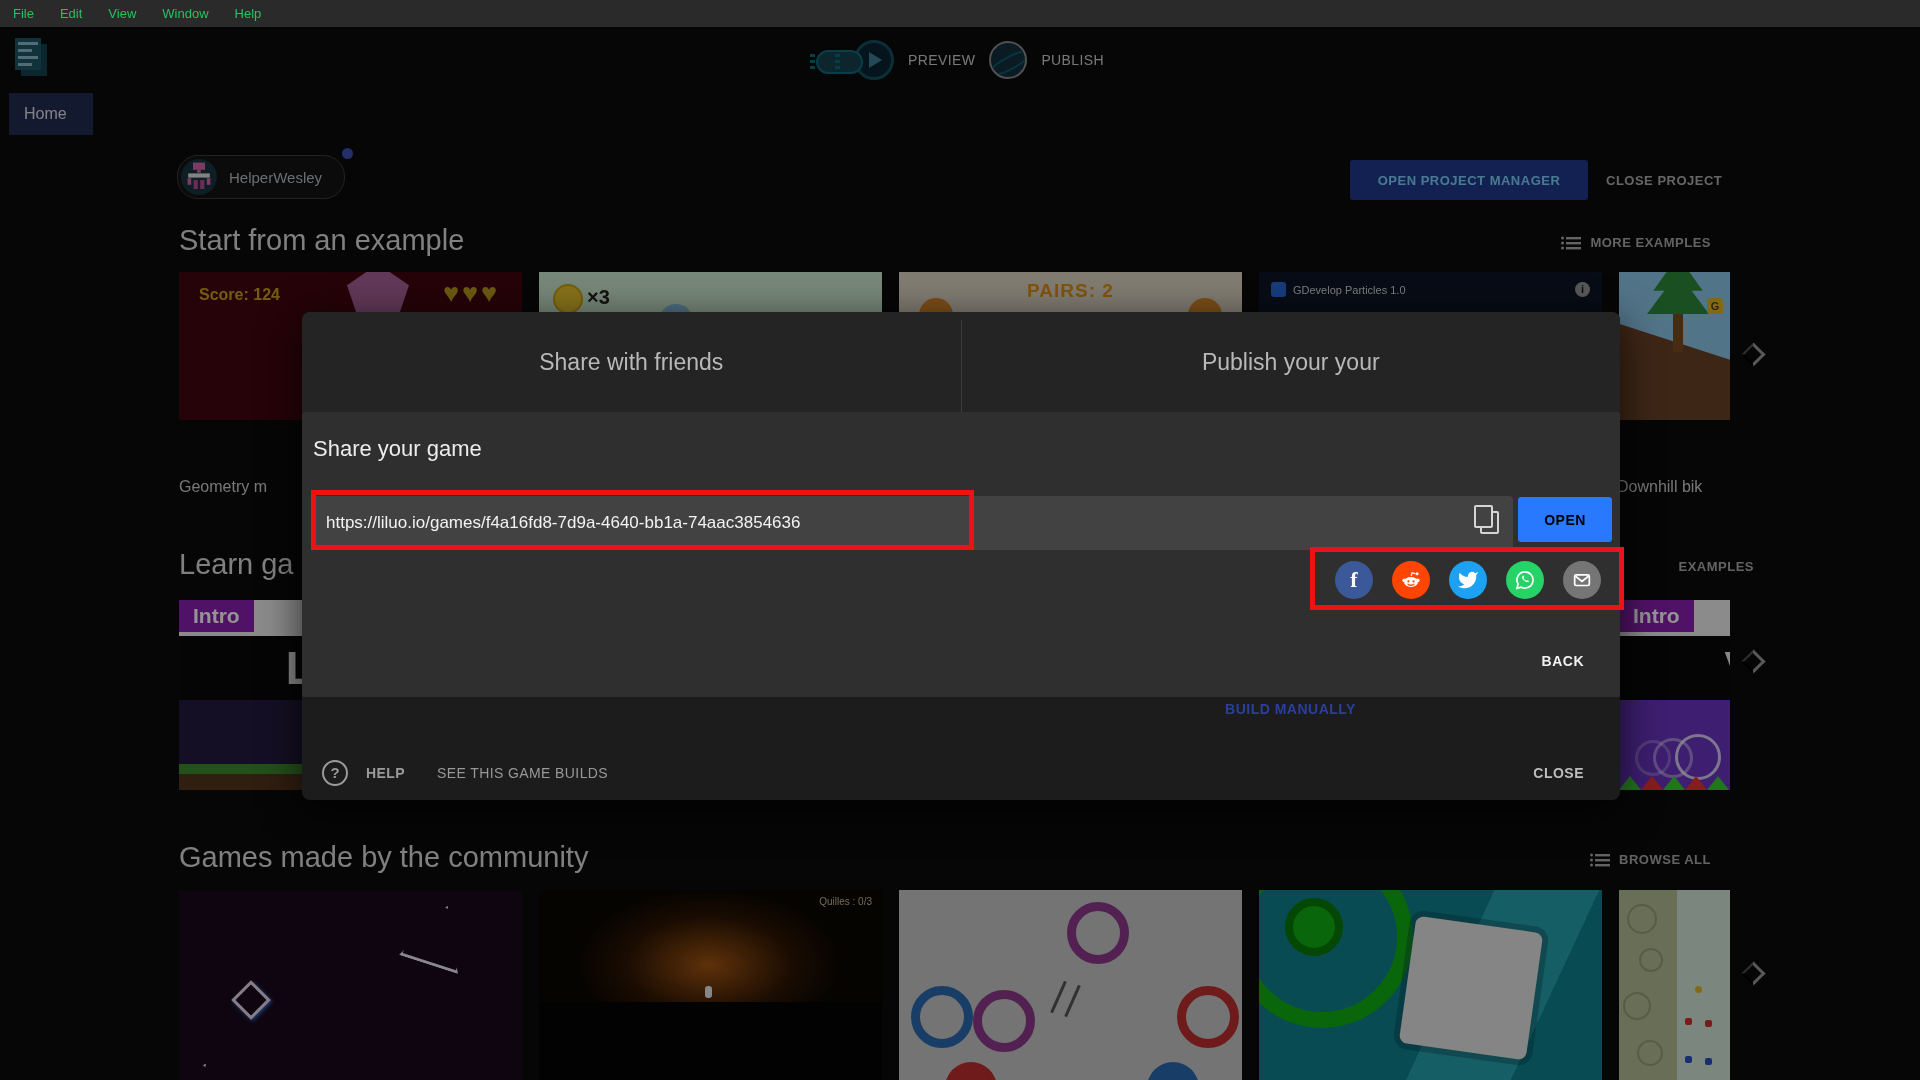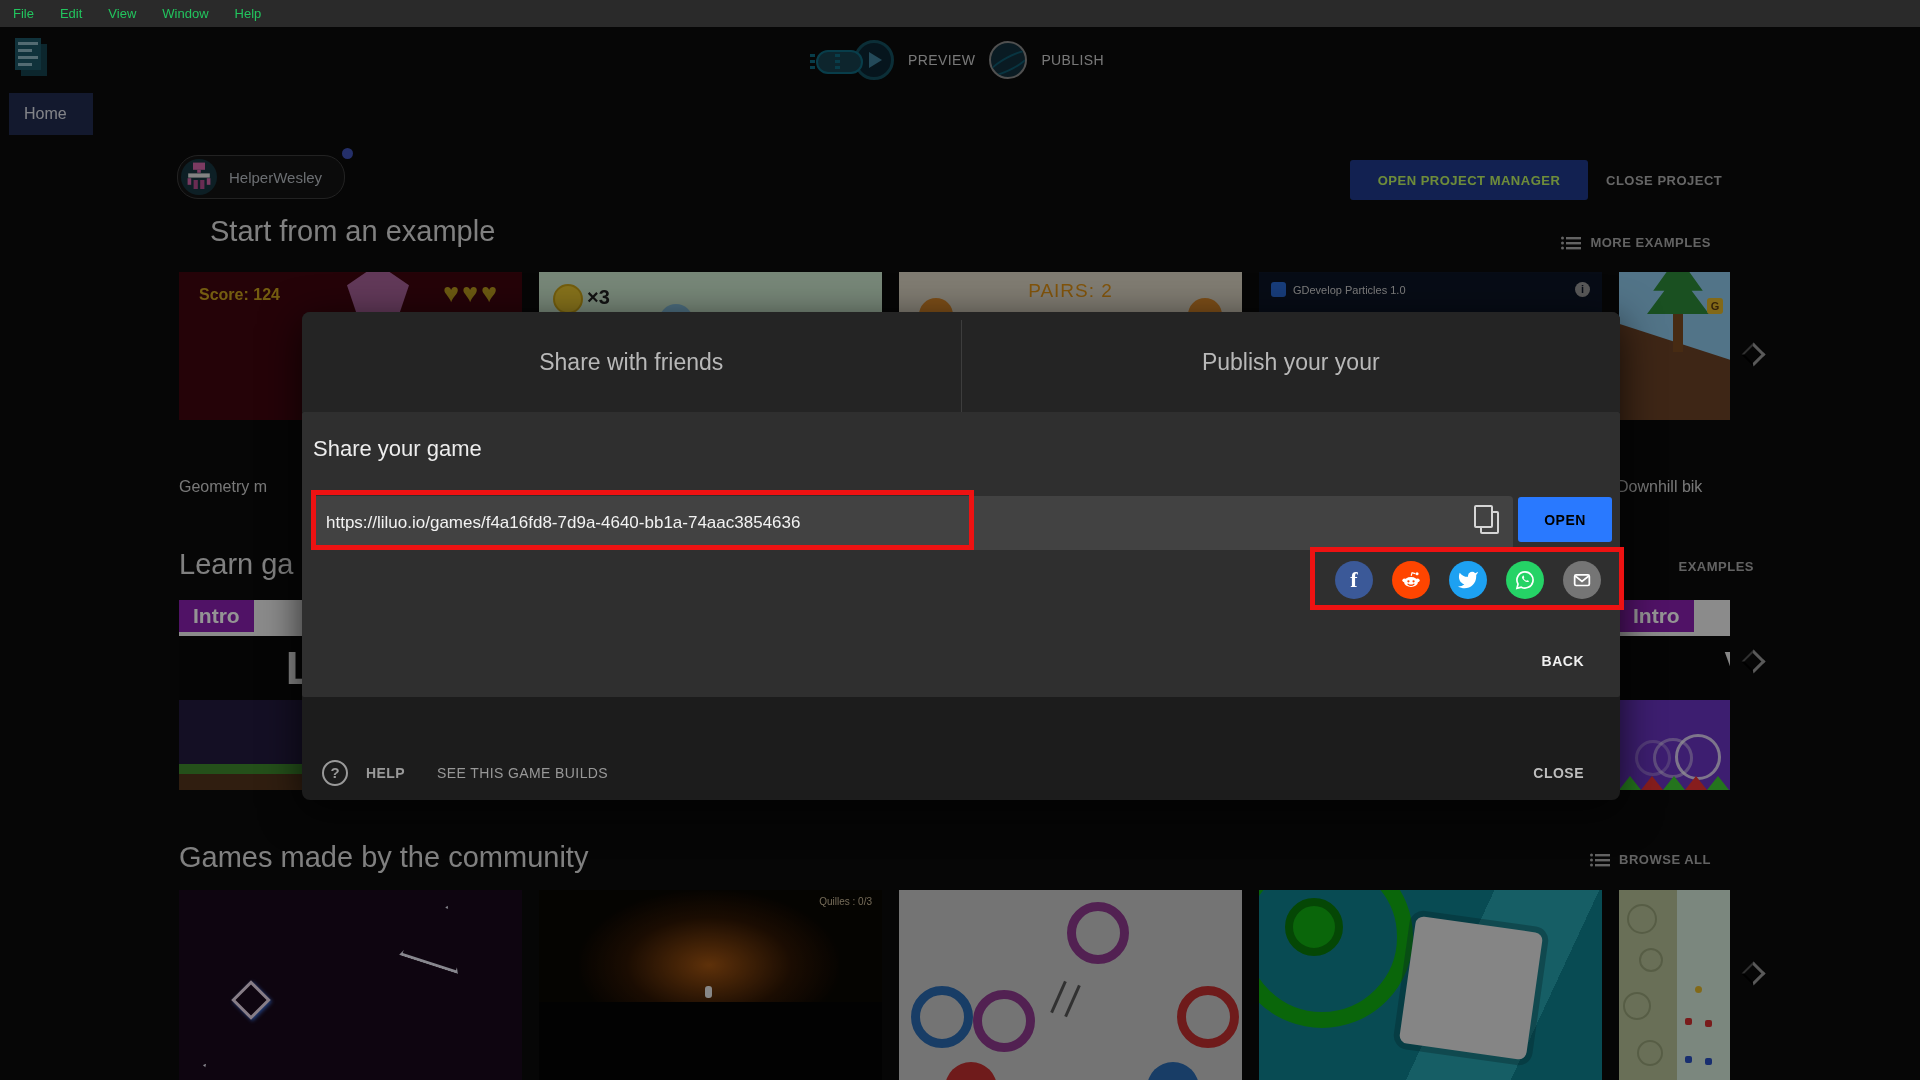--- a/index.html
+++ b/index.html
@@ -27,21 +27,21 @@
   .globe-ic .ring{position:absolute;left:-6px;top:13px;width:46px;height:10px;border:2px solid #0f5b70;border-radius:50%;transform:rotate(-28deg);}
   .tb-label{color:#cfcfcf;font-size:14px;letter-spacing:.4px;}
   .home-tab{position:absolute;left:0;top:93px;width:84px;height:42px;background:#222c50;
             color:#dfe2ea;font-size:16px;display:flex;align-items:center;padding-left:15px;box-sizing:border-box;margin-left:9px;}
   .chip{position:absolute;left:177px;top:155px;height:42px;border:1px solid #3c3c3c;border-radius:21px;
         display:flex;align-items:center;padding:0 22px 0 3px;background:#141414;}
   .chip .av{width:36px;height:36px;border-radius:50%;background:#173640;overflow:hidden;margin-right:12px;}
   .chip .nm{color:#b9bec4;font-size:15px;}
   .chip-dot{position:absolute;left:342px;top:148px;width:11px;height:11px;border-radius:50%;background:#3f51b5;}
   .opm-btn{position:absolute;left:1350px;top:160px;width:238px;height:40px;background:#203a8c;border:none;border-radius:3px;
-           color:#bef264;font-size:13px;font-weight:bold;letter-spacing:.5px;font-family:inherit;}
+           color:#7dd3fc;font-size:13px;font-weight:bold;letter-spacing:.5px;font-family:inherit;}
   .cp-btn{position:absolute;left:1600px;top:160px;height:40px;background:none;border:none;color:#b0b0b0;
           font-size:13px;font-weight:bold;letter-spacing:.5px;font-family:inherit;}
   .h1{position:absolute;color:#dcdcdc;font-size:29px;font-weight:400;}
   .sec-action{position:absolute;display:flex;align-items:center;gap:9px;color:#ababab;
               font-size:13px;font-weight:bold;letter-spacing:.5px;background:none;border:none;font-family:inherit;}
   .sec-action svg{fill:#ababab;}
   .row{position:absolute;left:179px;width:1551px;overflow:hidden;}
   .tile{position:relative;flex:none;width:343px;overflow:hidden;border:none;padding:0;font-family:inherit;}
   .rowflex{display:flex;gap:17px;}
   .caption{position:absolute;color:#cfcfcf;font-size:16px;}
@@ -50,21 +50,21 @@
   .t-geom{height:148px;background:#41060f;}
   .t-geom .sc{position:absolute;left:20px;top:14px;color:#c8a11c;font-weight:bold;font-size:16px;}
   .t-geom .pent{position:absolute;left:168px;top:-8px;width:62px;height:56px;background:#a9639a;clip-path:polygon(50% 0,100% 38%,81% 100%,19% 100%,0 38%);}
   .t-geom .hearts{position:absolute;right:22px;top:6px;color:#bb9c1e;font-size:27px;letter-spacing:3px;}
   .t-coins{height:148px;background:#cde8cf;}
   .t-coins .coin{position:absolute;left:14px;top:12px;width:26px;height:26px;border-radius:50%;background:#e7c42f;border:2px solid #c8a318;}
   .t-coins .x3{position:absolute;left:48px;top:14px;color:#222;font-weight:bold;font-size:20px;}
   .t-coins .ball{position:absolute;left:120px;top:32px;width:34px;height:34px;border-radius:50%;background:#86bedc;}
   .t-coins .tree{position:absolute;bottom:0;width:0;height:0;}
   .t-pairs{height:148px;background:#ddd6c4;}
-  .t-pairs .ttl{position:absolute;left:0;right:0;top:8px;text-align:center;color:#e09114;font-weight:normal;font-size:19px;letter-spacing:1px;}
+  .t-pairs .ttl{position:absolute;left:0;right:0;top:8px;text-align:center;color:#e09114;font-weight:bold;font-size:19px;letter-spacing:1px;}
   .t-pairs .board{position:absolute;left:82px;top:46px;width:180px;height:95px;background:#c79f66;border:5px solid #7c5a30;border-radius:10px;}
   .t-pairs .tr{position:absolute;width:34px;height:34px;border-radius:50%;background:#d8872a;}
   .t-pairs .tk{position:absolute;width:8px;height:26px;background:#8a5a2e;}
   .t-part{height:148px;background:#0d1526;}
   .t-part .logo{position:absolute;left:12px;top:10px;width:15px;height:15px;background:#2a6ad4;border-radius:3px;}
   .t-part .vt{position:absolute;left:34px;top:12px;color:#d5d5d5;font-size:11px;}
   .t-part .info{position:absolute;right:12px;top:10px;width:15px;height:15px;border-radius:50%;background:#9a9a9a;color:#0d1526;
                 font-size:11px;font-weight:bold;text-align:center;line-height:15px;}
   .t-down{height:148px;background:linear-gradient(#8ec8ea 0 62%,#79b8de 62%);}
   .t-down .slope{position:absolute;left:-30px;top:78px;width:200px;height:140px;background:#6b4226;transform:rotate(18deg);}
@@ -201,21 +201,21 @@
         <rect x="6.4" y="7" width="1.4" height="3" fill="#b64d90"></rect>
       </svg>
     </span>
     <span class="nm">HelperWesley</span>
   </div>
   <span class="chip-dot"></span>
 
   <button class="opm-btn">OPEN PROJECT MANAGER</button>
   <button class="cp-btn">CLOSE PROJECT</button>
 
-  <div class="h1" style="left:179px;top:215px;margin-left:31px;">Start from an example</div>
+  <div class="h1" style="left:179px;top:224px;">Start from an example</div>
   <button class="sec-action" style="right:203px;top:234px;">
     <svg width="20" height="14" viewBox="0 0 20 14">
         <circle cx="1.5" cy="2" r="1.5"></circle>
         <rect x="5" y="1" width="15" height="2.4"></rect>
         <circle cx="1.5" cy="7" r="1.5"></circle>
         <rect x="5" y="6" width="15" height="2.4"></rect>
         <circle cx="1.5" cy="12" r="1.5"></circle>
         <rect x="5" y="11" width="15" height="2.4"></rect>
       </svg>
     <span>MORE EXAMPLES</span>
@@ -400,20 +400,21 @@
           <svg viewBox="0 0 24 24">
               <rect x="4" y="6.5" width="16" height="11.5" rx="1.6" fill="none" stroke="#fff" stroke-width="1.9"></rect>
               <path d="M4.6 7.6L12 13.6l7.4-6" fill="none" stroke="#fff" stroke-width="1.9"></path>
             </svg>
         </button>
       </div>
 
       <button class="back-btn">BACK</button>
     </div>
 
+    <button class="build-btn">BUILD MANUALLY</button>
 
     <div class="dfooter">
       <span class="help-ic">?</span>
       <button class="lbl">HELP</button>
       <button class="lbl lbl2">SEE THIS GAME BUILDS</button>
       <button class="close-btn">CLOSE</button>
     </div>
   </div>
 
   <div class="ann ann1"></div>

